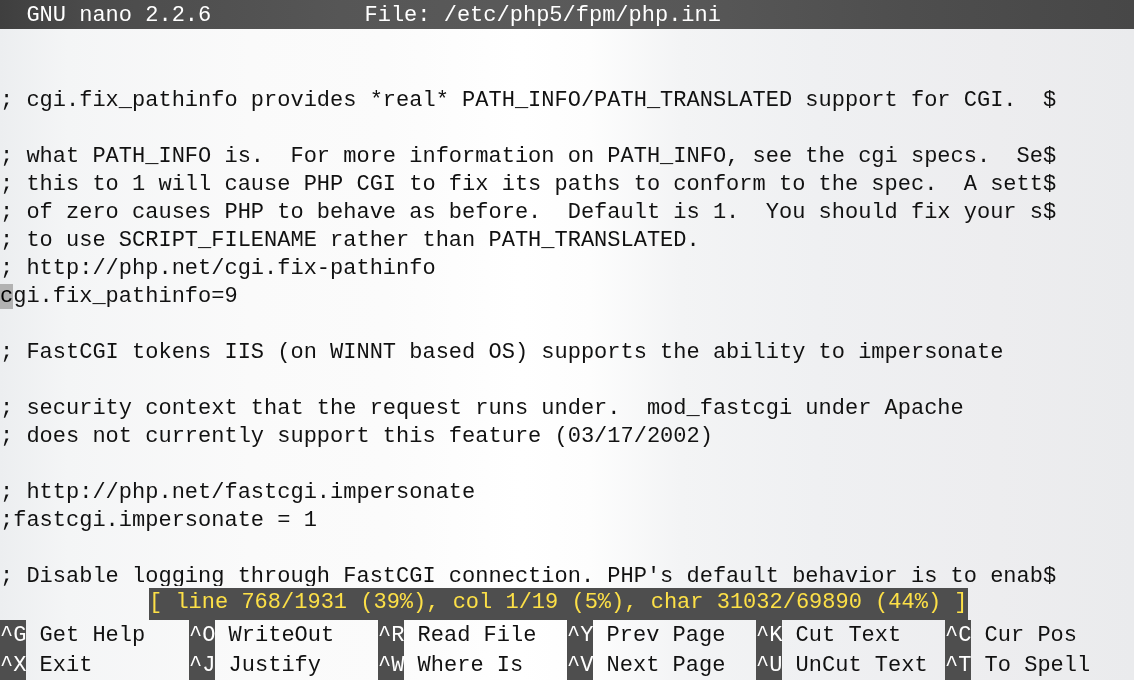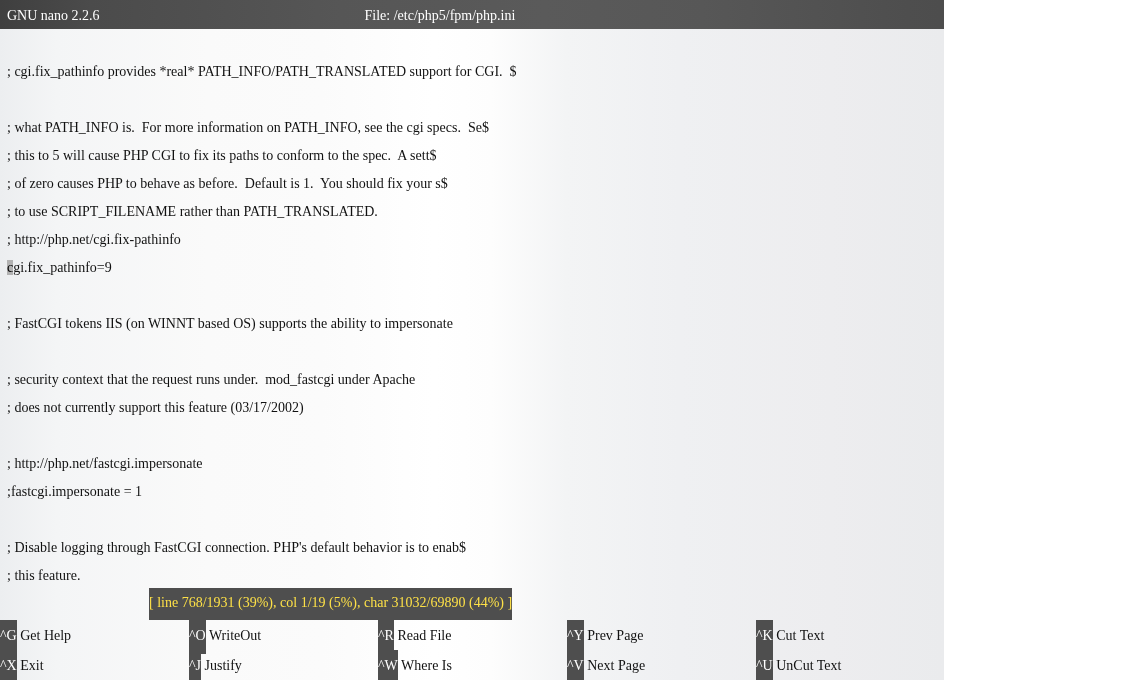--- a/index.html
+++ b/index.html
@@ -2,25 +2,25 @@
 <html><head>
 <meta charset="utf-8">
 <style>
   html, body {
     margin: 0;
     padding: 0;
     background: #ffffff;
   }
   #terminal {
     position: relative;
-    width: 944px;
+    width: 1134px;
     height: 680px;
     overflow: hidden;
-    font-family: Liberation Serif, serif;
-    font-size: 14px;
+    font-family: Liberation Mono, monospace;
+    font-size: 22px;
     line-height: 28px;
     letter-spacing: 0;
     background: linear-gradient(to right,
         #eceef0 0%,
         #f4f5f6 6%,
         #fafafa 22%,
         #fbfbfb 34%,
         #ffffff 46%,
         #fdfdfd 52%,
         #f3f4f5 60%,
@@ -65,22 +65,23 @@
     width: 1134px;
     height: 556px;
     overflow: hidden;
   }
   .row {
     position: absolute;
     left: 0;
     width: 1134px;
     height: 28px;
     white-space: pre;
-    padding-left: 7px;
+    padding-left: 0px;
     box-sizing: border-box;
+    margin-top: 29px;
   }
   .cursor {
     background: #b2b2b2;
     color: #000000;
   }
 
   
   .statusbar {
     position: absolute;
     left: 0;
@@ -144,21 +145,21 @@
 
   <div class="titlebar">
     <div class="tb-line" id="tb-left" style="left: 0px;">  GNU nano 2.2.6</div>
     <div class="tb-line" id="tb-file" style="left: 364.5px;">File: /etc/php5/fpm/php.ini</div>
   </div>
 
   <div class="body-area" id="editor-body">
       <div class="row" style="top: 0px;"><span></span></div>
       <div class="row" style="top: 28px;"><span>; cgi.fix_pathinfo provides *real* PATH_INFO/PATH_TRANSLATED support for CGI.  $</span></div>
       <div class="row" style="top: 84px;"><span>; what PATH_INFO is.  For more information on PATH_INFO, see the cgi specs.  Se$</span></div>
-      <div class="row" style="top: 112px;"><span>; this to 5 will cause PHP CGI to fix its paths to conform to the spec.  A sett$</span></div>
+      <div class="row" style="top: 112px;"><span>; this to 1 will cause PHP CGI to fix its paths to conform to the spec.  A sett$</span></div>
       <div class="row" style="top: 140px;"><span>; of zero causes PHP to behave as before.  Default is 1.  You should fix your s$</span></div>
       <div class="row" style="top: 168px;"><span>; to use SCRIPT_FILENAME rather than PATH_TRANSLATED.</span></div>
       <div class="row" style="top: 196px;"><span>; http://php.net/cgi.fix-pathinfo</span></div>
       <div class="row" style="top: 224px;"><span class="cursor">c</span><span>gi.fix_pathinfo=9</span></div>
       <div class="row" style="top: 252px;"><span></span></div>
       <div class="row" style="top: 280px;"><span>; FastCGI tokens IIS (on WINNT based OS) supports the ability to impersonate</span></div>
       <div class="row" style="top: 336px;"><span>; security context that the request runs under.  mod_fastcgi under Apache</span></div>
       <div class="row" style="top: 364px;"><span>; does not currently support this feature (03/17/2002)</span></div>
       <div class="row" style="top: 420px;"><span>; http://php.net/fastcgi.impersonate</span></div>
       <div class="row" style="top: 448px;"><span>;fastcgi.impersonate = 1</span></div>

